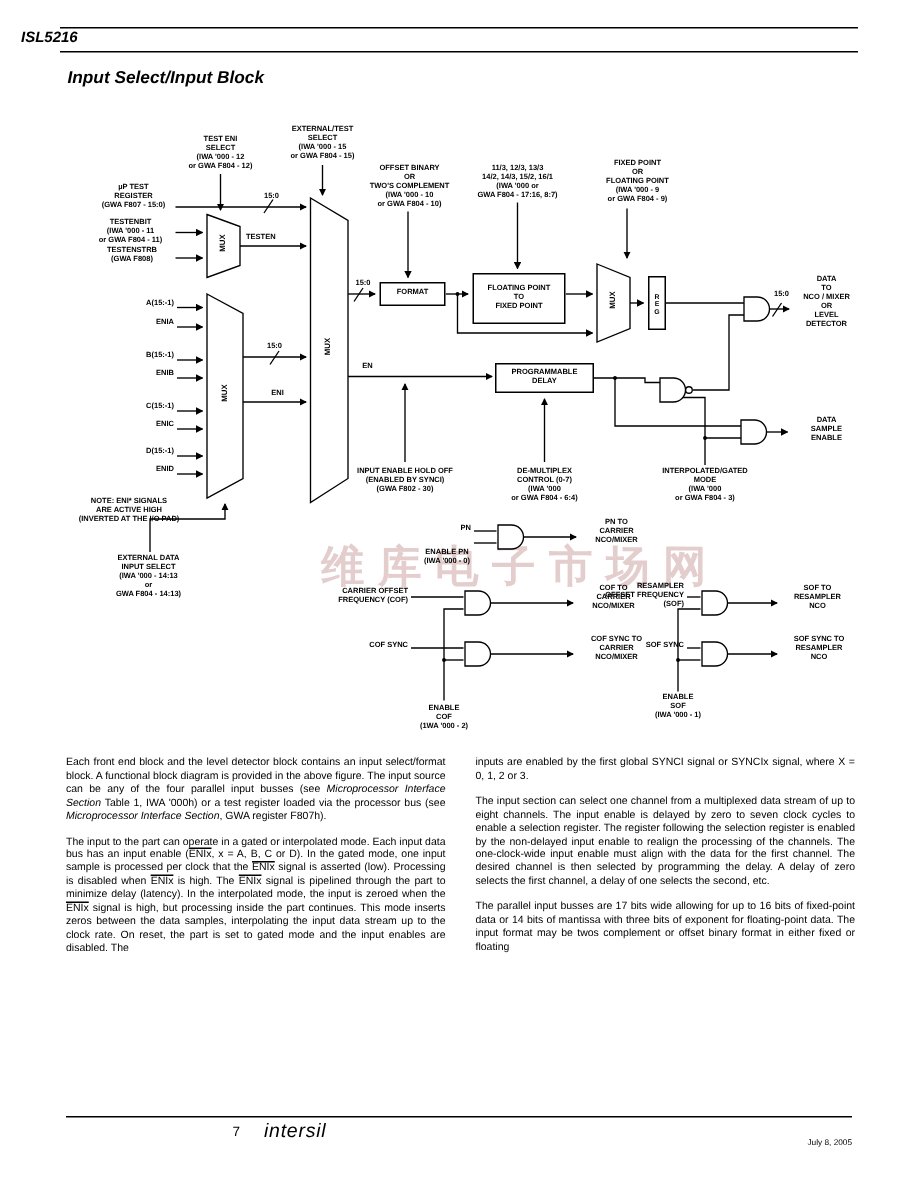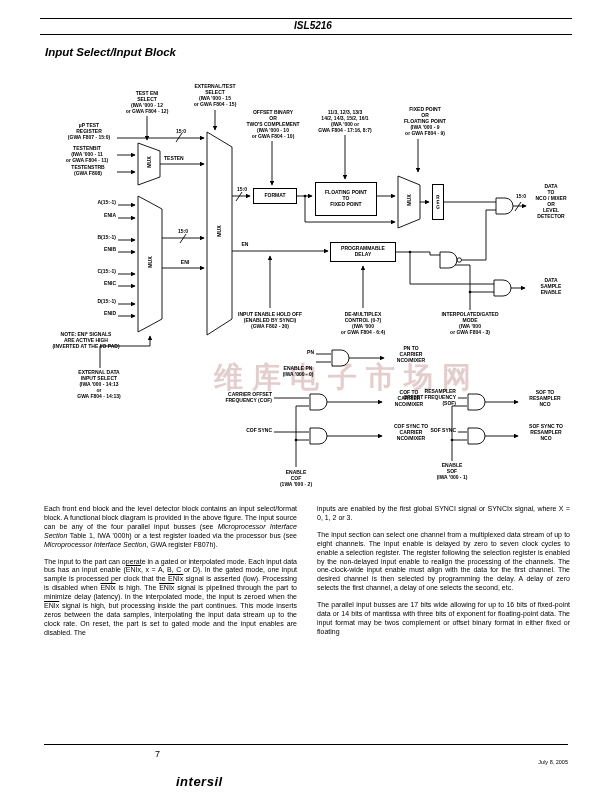--- a/index.html
+++ b/index.html
@@ -1,19 +1,19 @@
 <!DOCTYPE html>
 <html><head>
 <meta charset="utf-8">
 <style>
   html,body{margin:0;padding:0;background:#e8e8e8;}
   .page{position:relative;width:612px;height:792px;margin:0 auto;background:#fff;
         font-family:"Liberation Sans",sans-serif;color:#000;overflow:hidden;}
   .rule{position:absolute;background:#000;height:1px;}
-  .hdr{position:absolute;left:14px;right:0;top:20px;text-align:center;
+  .hdr{position:absolute;left:14px;right:0;top:20px;
        font-weight:bold;font-style:italic;font-size:10px;}
   .title{position:absolute;left:45px;top:46px;font-size:11.5px;font-weight:bold;font-style:italic;}
   
   .dl{position:absolute;font-weight:bold;font-size:5px;line-height:5.9px;text-align:center;
       white-space:pre-line;z-index:4;}
   .dl.r{text-align:right;}
   .dl.l{text-align:left;}
   .blk{position:absolute;border:1px solid #000;background:#fff;display:flex;align-items:center;
        justify-content:center;font-weight:bold;font-size:5px;line-height:5.9px;text-align:center;
        white-space:pre-line;z-index:3;box-sizing:border-box;}
@@ -24,22 +24,22 @@
   svg.wires .m{fill:#fff;stroke:#000;stroke-width:0.9;}
   svg.wires .g{fill:#fff;stroke:#000;stroke-width:0.9;}
   svg.wires .d{fill:#000;stroke:none;}
   .wm{position:absolute;left:214px;top:358px;width:360px;font-size:29px;letter-spacing:9px;
       font-weight:bold;color:rgba(190,135,135,0.42);z-index:1;white-space:nowrap;}
   .col{position:absolute;width:253px;font-size:7px;line-height:8.9px;text-align:justify;z-index:4;}
   .col p{margin:0 0 8px 0;}
   .i{font-style:italic;}
   .o{text-decoration:overline;}
   .pgnum{position:absolute;left:155px;top:749px;font-size:9px;z-index:4;}
-  .logo{position:absolute;left:176px;top:746px;font-size:13px;font-weight:bold;font-style:italic;
-        letter-spacing:0.5px;z-index:4;margin-top:28px;}
+  .logo{position:absolute;left:176px;top:746px;font-size:13px;font-weight:normal;font-style:italic;
+        letter-spacing:0.5px;z-index:4;}
   .date{position:absolute;right:44px;top:759px;font-size:5.5px;z-index:4;}
 </style>
 </head>
 <body>
 
 <div class="page">
 
   <div class="rule" style="left:40px;top:18px;width:532px"></div>
   <div class="hdr">ISL5216</div>
   <div class="rule" style="left:40px;top:34px;width:532px"></div>

